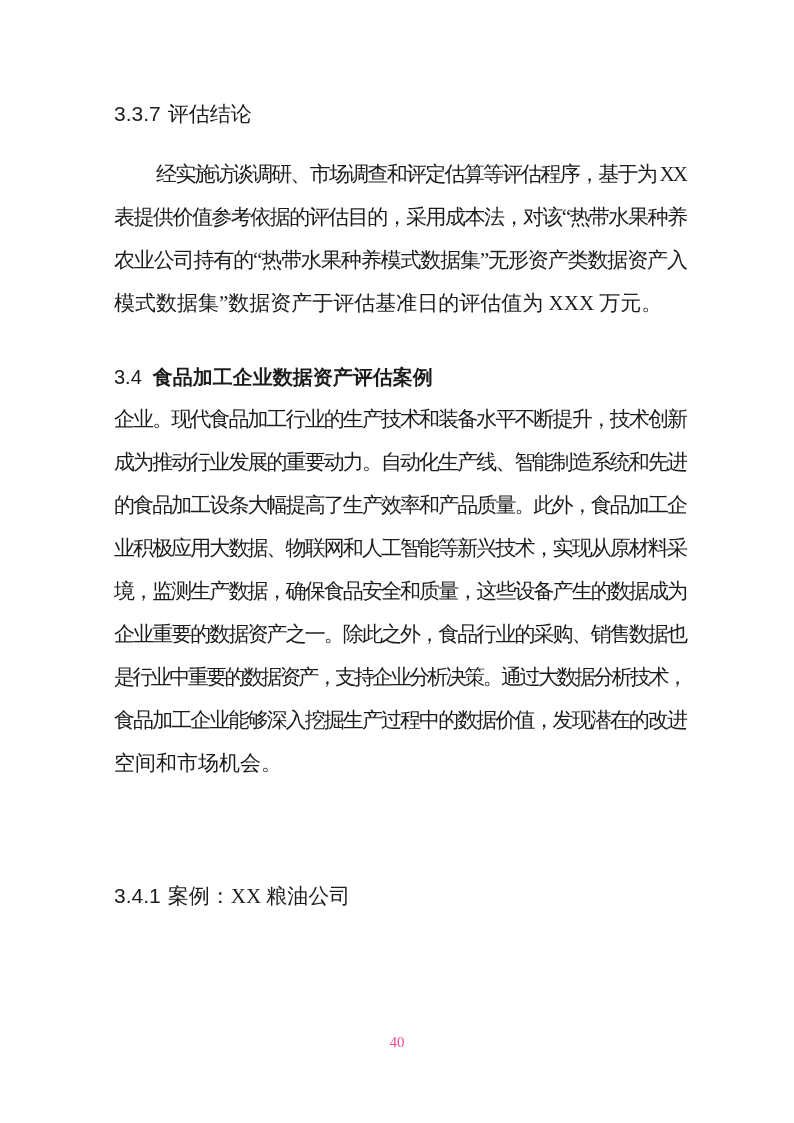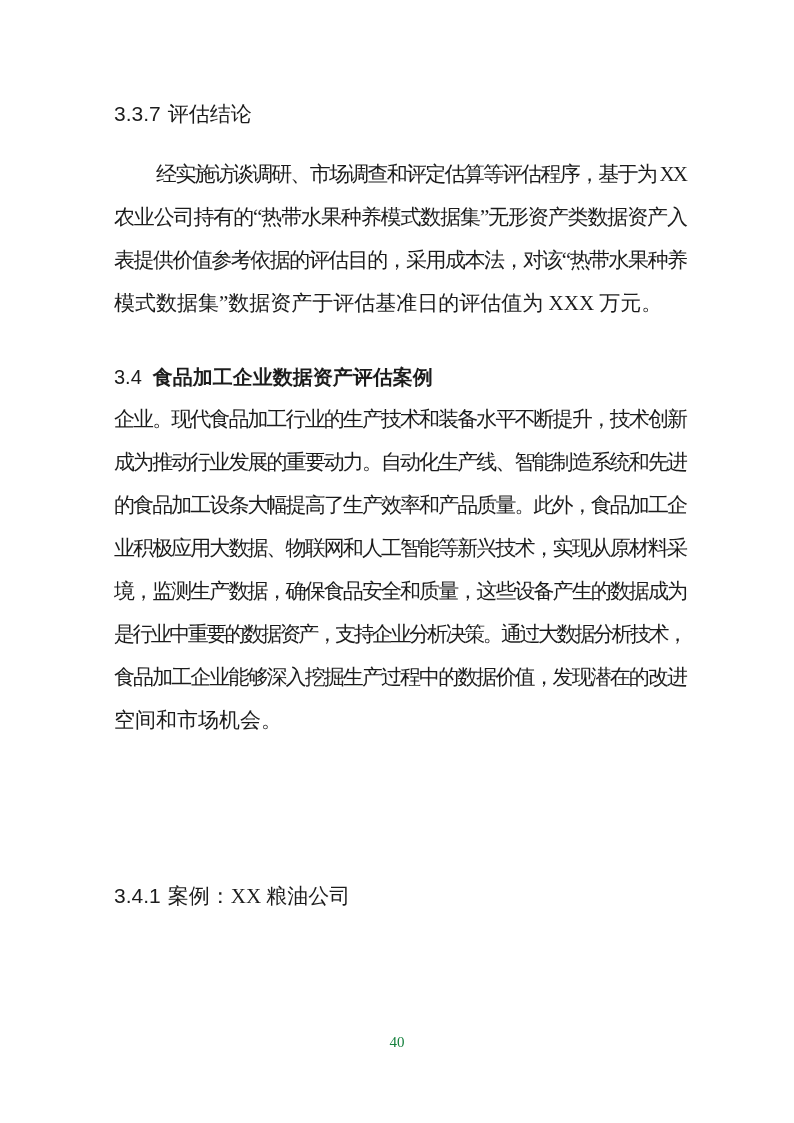--- a/index.html
+++ b/index.html
@@ -53,49 +53,50 @@
     padding-left: 42px;
   }
   .footer-pagenum {
     position: absolute;
     top: 1032px;
     left: 0;
     width: 100%;
     text-align: center;
     font-size: 15px;
     line-height: 20px;
-    color: #15803d;
+    color: #ec4899;
   }
 </style>
 </head>
 <body>
 
 <div class="page">
 
   <div class="heading" id="h337" style="top:100px;">
     <span class="h-num">3.3.7</span><span class="h-title">评估结论</span>
   </div>
 
   <div class="para" id="p1" style="top:153px;">
       <div class="line first justify"><span style="letter-spacing: -1.77121px;">经实施访谈调研、市场调查和评定估算等评估程序，基于为 XX</span></div>
+      <div class="line justify"><span style="letter-spacing: -1.52856px;">表提供价值参考依据的评估目的，采用成本法，对该“热带水果种养</span></div>
       <div class="line justify"><span style="letter-spacing: -1.12608px;">农业公司持有的“热带水果种养模式数据集”无形资产类数据资产入</span></div>
-      <div class="line justify"><span style="letter-spacing: -1.52856px;">表提供价值参考依据的评估目的，采用成本法，对该“热带水果种养</span></div>
       <div class="line"><span>模式数据集”数据资产于评估基准日的评估值为 XXX 万元。</span></div>
     </div>
 
   <div class="heading" id="h34" style="top:364px;">
     <span class="h-num">3.4</span><span class="h-title">食品加工企业数据资产评估案例</span>
   </div>
 
   <div class="para" id="p2" style="top:398px;">
       <div class="line justify"><span style="letter-spacing: -1.93103px;">企业。现代食品加工行业的生产技术和装备水平不断提升，技术创新</span></div>
       <div class="line justify"><span style="letter-spacing: -1.93103px;">成为推动行业发展的重要动力。自动化生产线、智能制造系统和先进</span></div>
       <div class="line justify"><span style="letter-spacing: -1.93103px;">的食品加工设条大幅提高了生产效率和产品质量。此外，食品加工企</span></div>
       <div class="line justify"><span style="letter-spacing: -1.93103px;">业积极应用大数据、物联网和人工智能等新兴技术，实现从原材料采</span></div>
       <div class="line justify"><span style="letter-spacing: -1.93103px;">境，监测生产数据，确保食品安全和质量，这些设备产生的数据成为</span></div>
+      <div class="line justify"><span style="letter-spacing: -1.93103px;">企业重要的数据资产之一。除此之外，食品行业的采购、销售数据也</span></div>
       <div class="line justify"><span style="letter-spacing: -2.56667px;">是行业中重要的数据资产，支持企业分析决策。通过大数据分析技术，</span></div>
       <div class="line justify"><span style="letter-spacing: -1.93103px;">食品加工企业能够深入挖掘生产过程中的数据价值，发现潜在的改进</span></div>
       <div class="line"><span>空间和市场机会。</span></div>
     </div>
 
   <div class="heading" id="h341" style="top:882px;">
     <span class="h-num">3.4.1</span><span class="h-title">案例：XX 粮油公司</span>
   </div>
 
 

